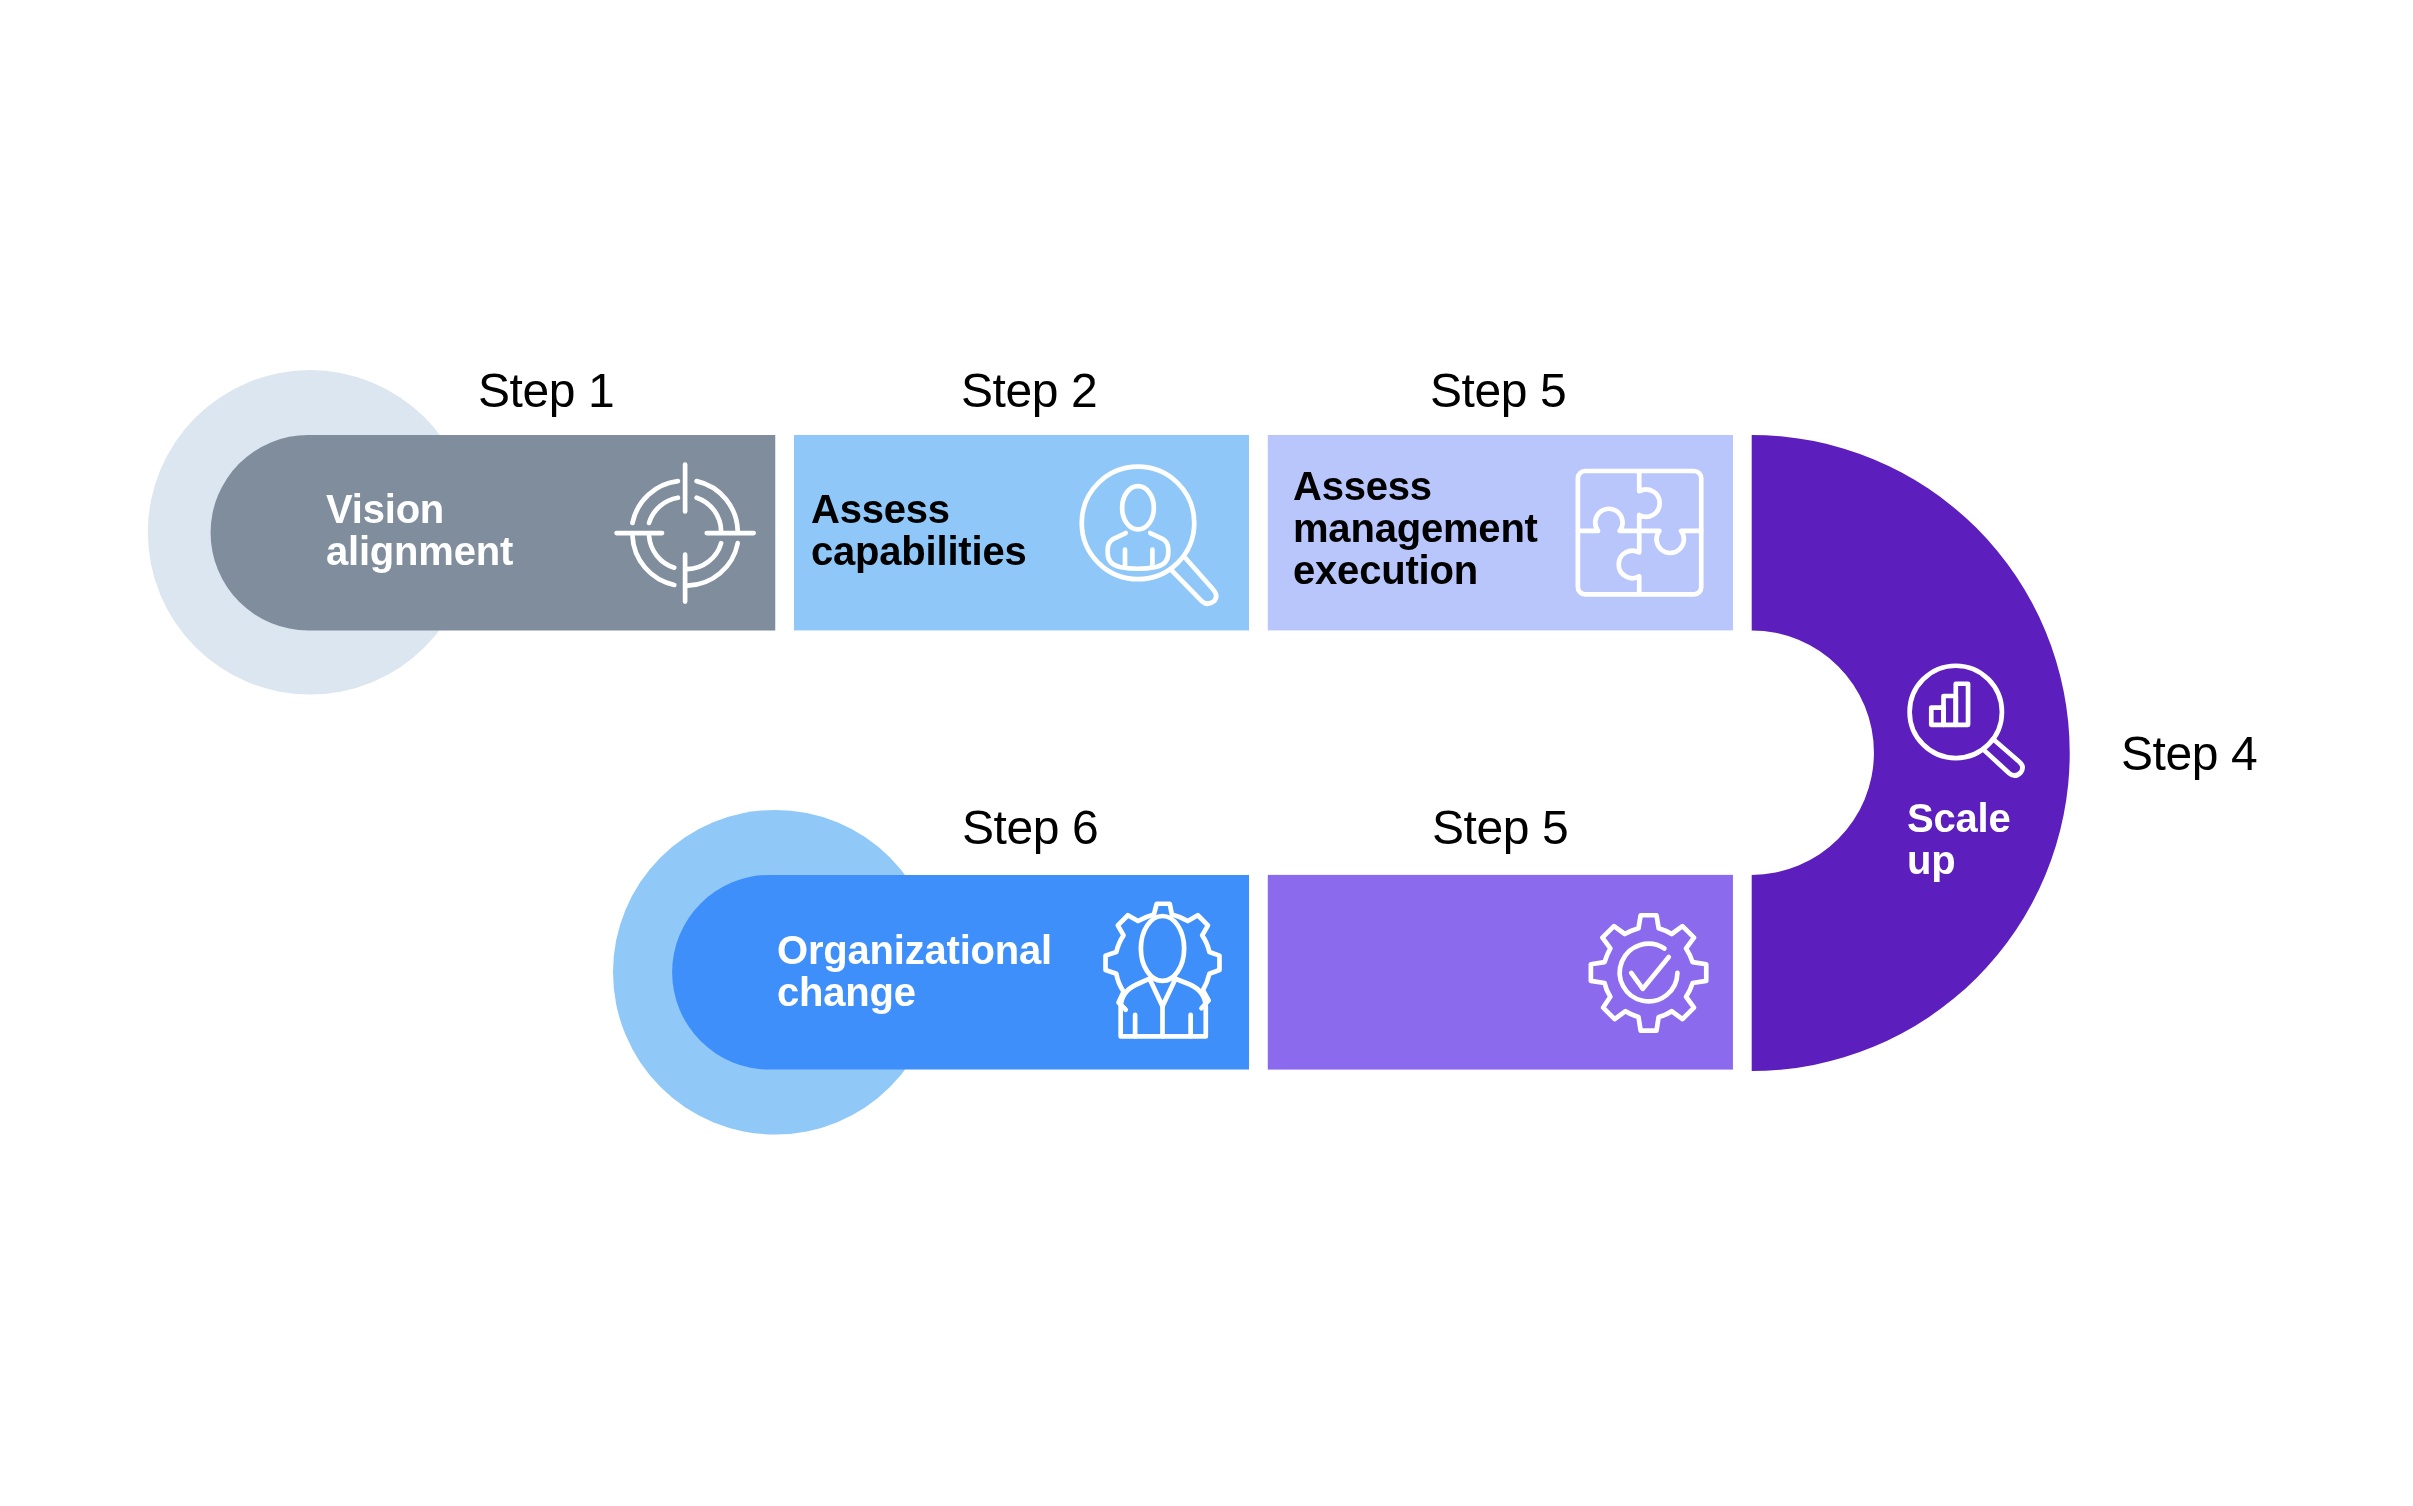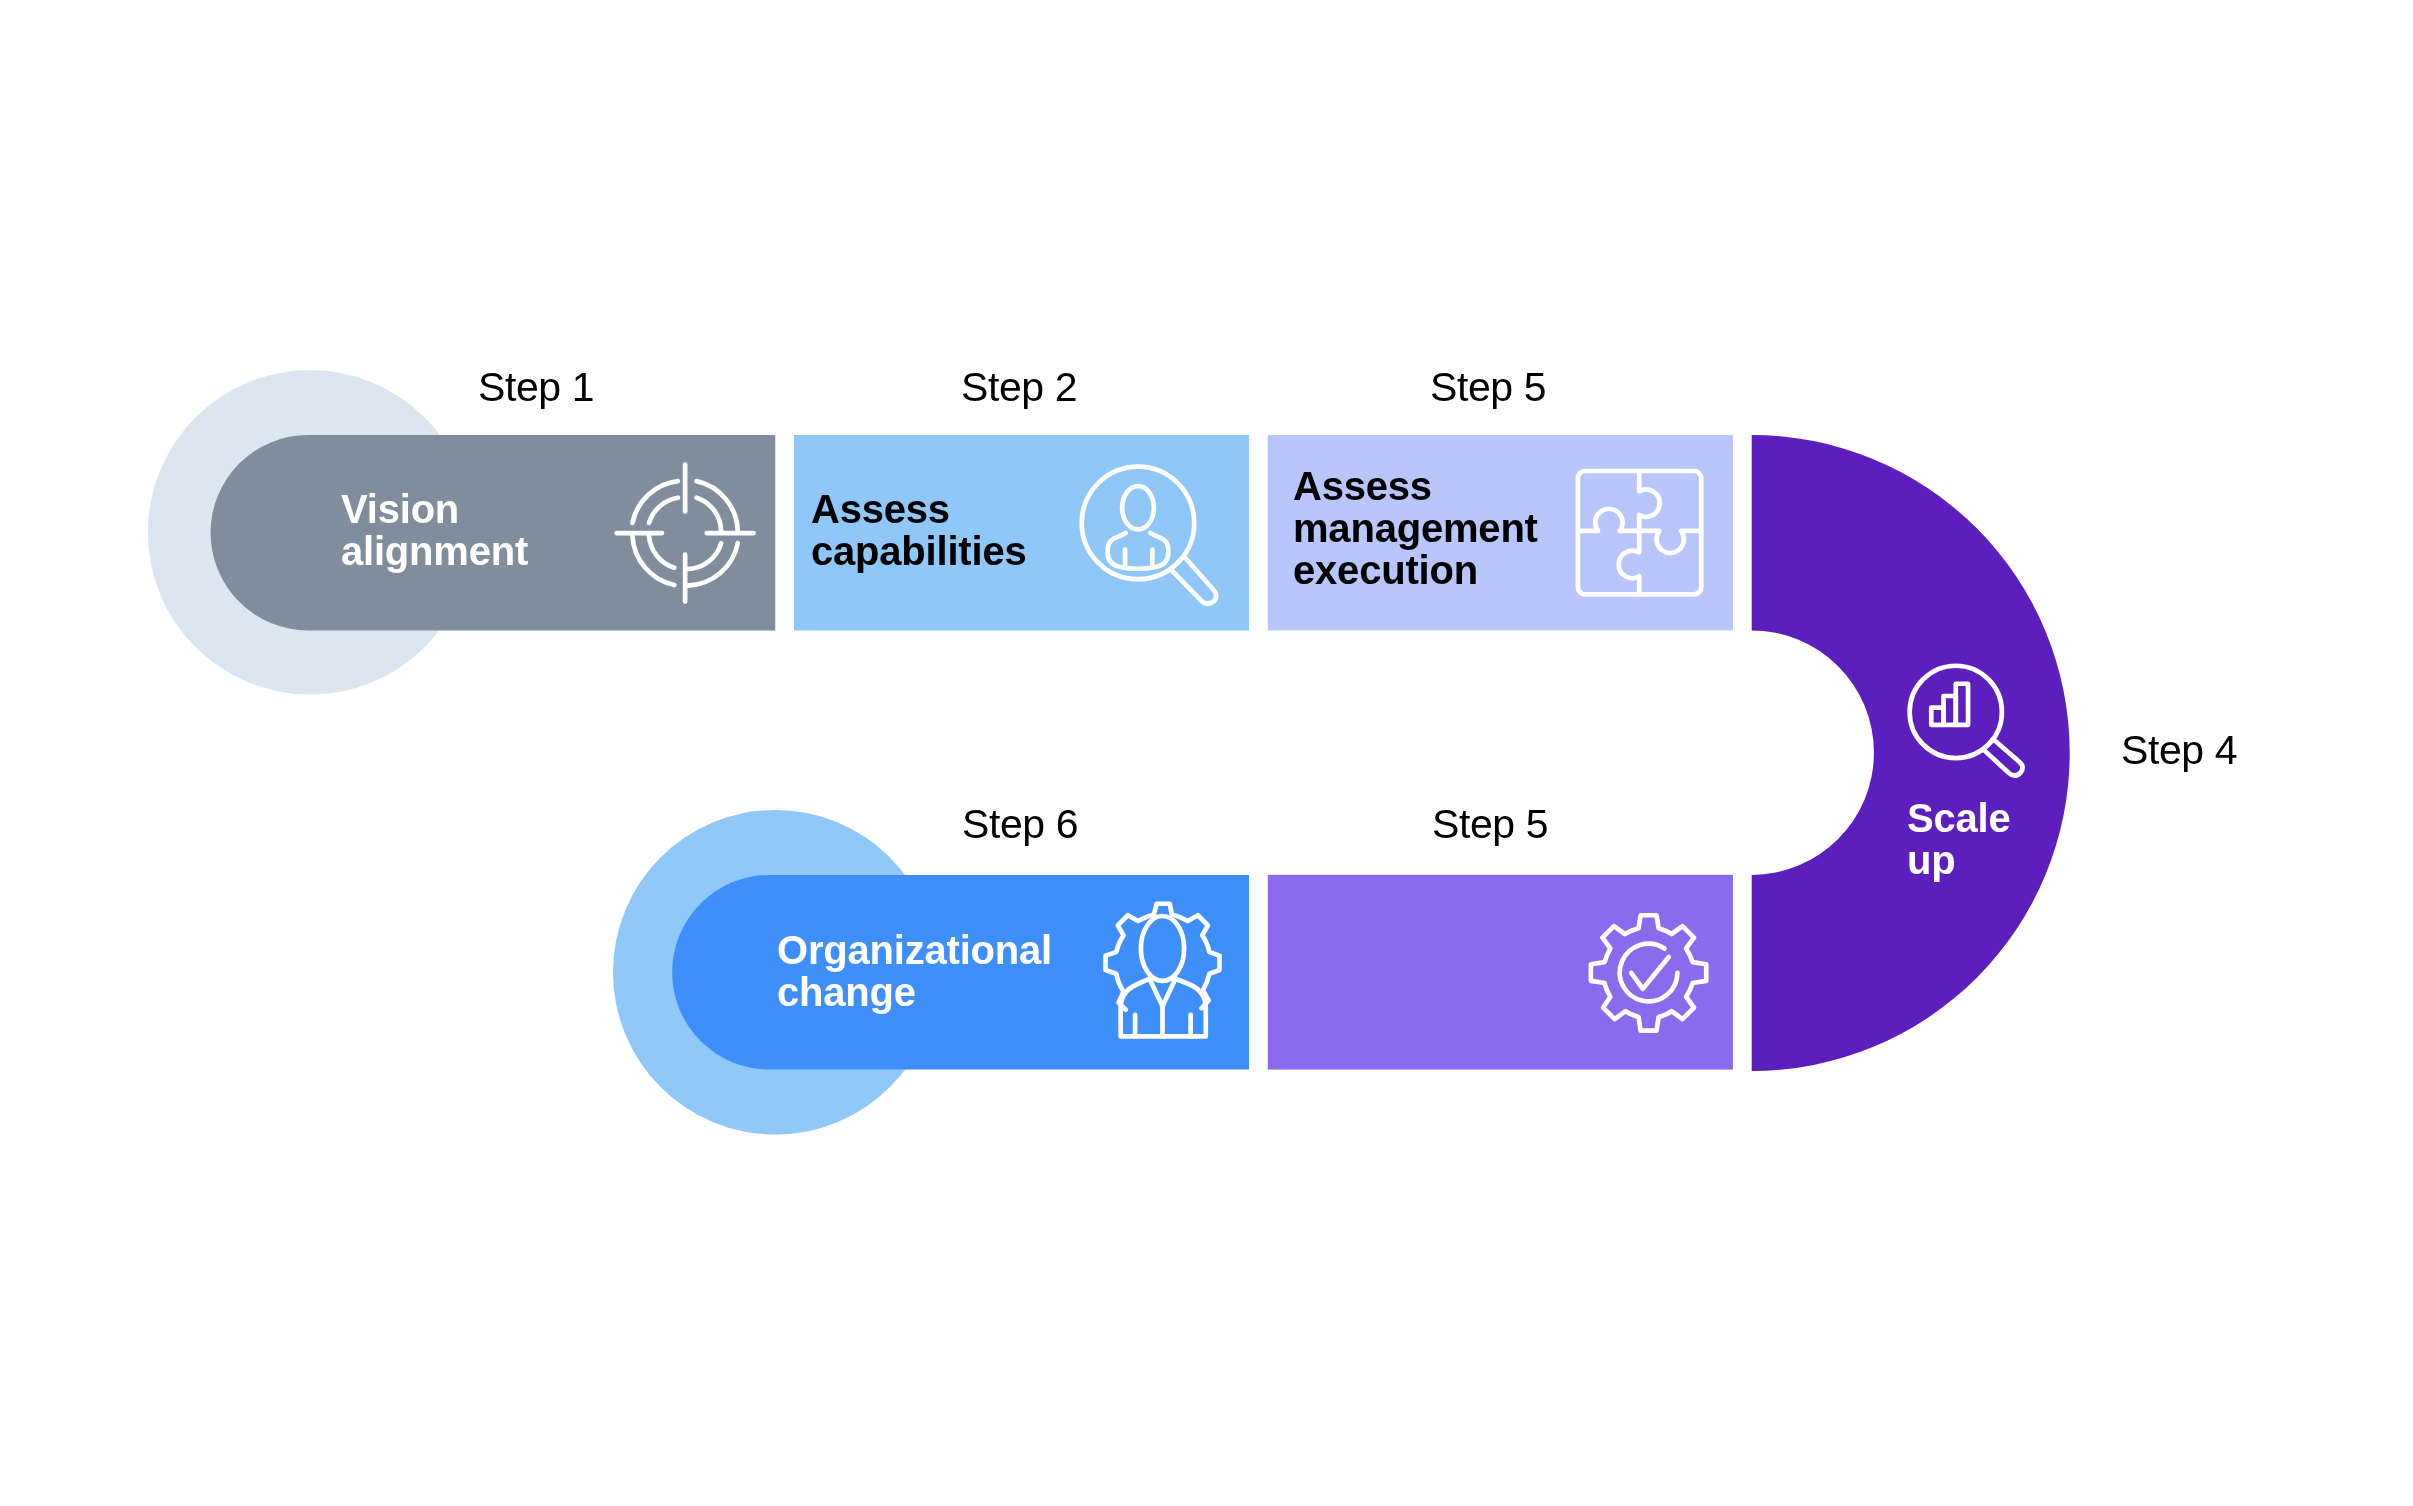--- a/index.html
+++ b/index.html
@@ -1,19 +1,19 @@
 <!DOCTYPE html>
 <html style="font-size:11.5px"><head>
 <meta charset="utf-8">
 <style>
   html, body { margin: 0; padding: 0; background: #ffffff; }
   body { width: 2413px; height: 1506px; position: relative; overflow: hidden; font-family: "Liberation Sans", "DejaVu Sans", sans-serif; }
   #stage { position: absolute; left: 0; top: 0; width: 2413px; height: 1506px; }
   .txt { position: absolute; margin: 0; white-space: nowrap; }
-  .step-label { font-size: 41px; font-weight: 400; color: #000000; line-height: 1; letter-spacing: -0.4px; }
+  .step-label { font-size: 48px; font-weight: 400; color: #000000; line-height: 1; letter-spacing: -0.4px; }
   .card-title { font-size: 40px; font-weight: 700; line-height: 42px; letter-spacing: -0.2px; }
   .card-title span { display: block; }
   .white { color: #ffffff; }
   .black { color: #000000; }
 </style>
 </head>
 <body style="background: rgb(255, 255, 255);">
 
 <div id="stage">
   <svg id="shapes" width="2413" height="1506" viewBox="0 0 3346 2088" xmlns="http://www.w3.org/2000/svg">
@@ -94,21 +94,21 @@
 
   
   <div class="txt step-label" style="left:478px; top:367px;">Step 1</div>
   <div class="txt step-label" style="left:961px; top:367px;">Step 2</div>
   <div class="txt step-label" style="left:1430px; top:367px;">Step 5</div>
   <div class="txt step-label" style="left:2121px; top:730px;">Step 4</div>
   <div class="txt step-label" style="left:1432px; top:804px;">Step 5</div>
   <div class="txt step-label" style="left:962px; top:804px;text-align:right;">Step 6</div>
 
   
-  <div class="txt card-title white" style="left:326px; top:488px;margin-left:15px;">
+  <div class="txt card-title white" style="left:326px; top:488px;">
     <span>Vision</span>
     <span>alignment</span>
   </div>
   <div class="txt card-title black" style="left:811px; top:488px;">
     <span>Assess</span>
     <span>capabilities</span>
   </div>
   <div class="txt card-title black" style="left:1293px; top:465px;">
     <span>Assess</span>
     <span>management</span>

